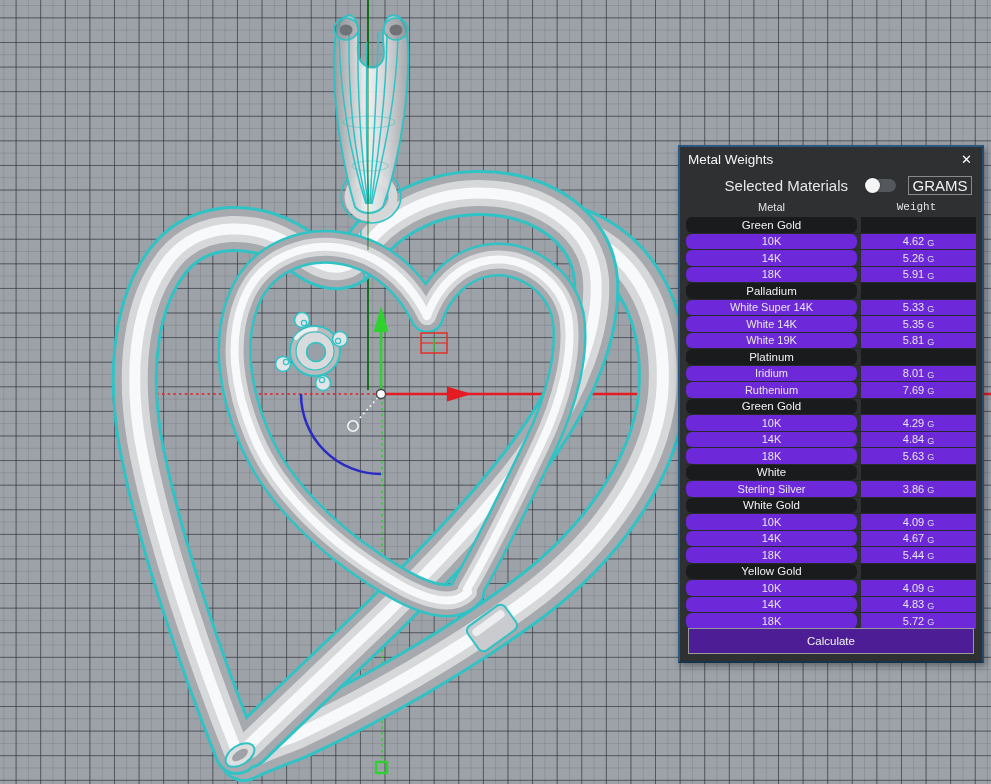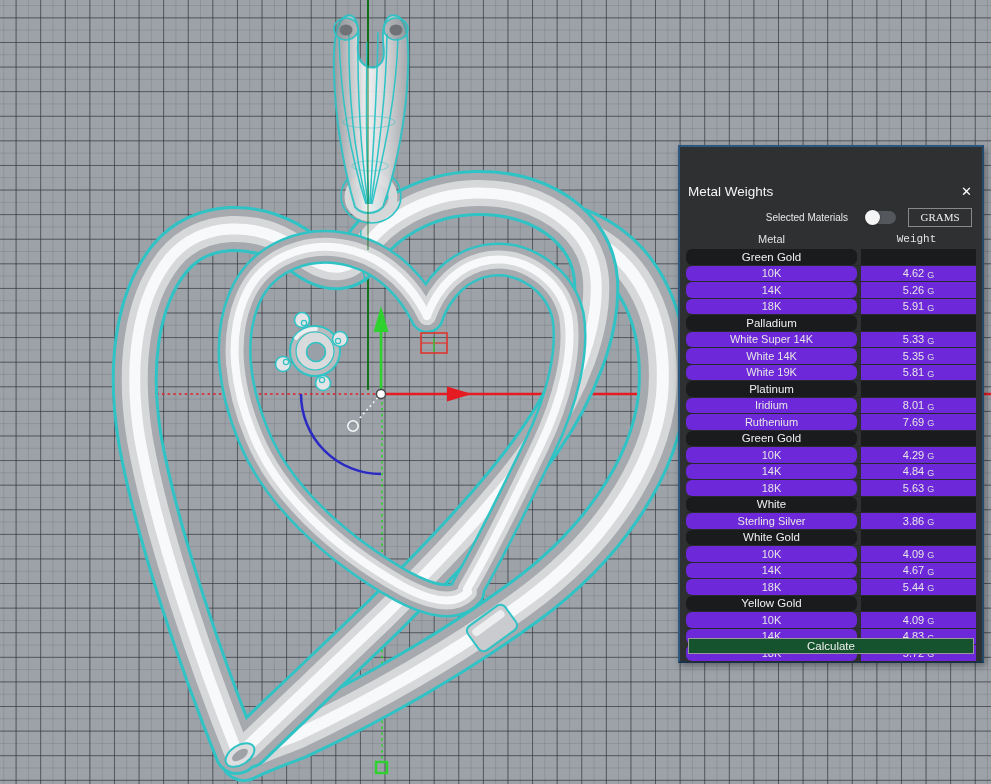--- a/index.html
+++ b/index.html
@@ -27,39 +27,39 @@
   .st-hi{stroke:#f8f9fb;fill:none;stroke-linecap:round;stroke-linejoin:round;}
   .wire{stroke:var(--cyan);fill:none;stroke-width:1.5;}
   
   .panel{
     position:absolute;left:678px;top:145px;width:306px;height:518px;
     box-sizing:border-box;background:#2e3032;
     border:2px solid var(--panel-accent);border-bottom-color:#17334c;border-right-color:#224a6c;
     box-shadow:2px 3px 7px rgba(0,0,0,.38);
     color:#ececec;font-size:11px;
   }
-  .p-title-row{position:relative;height:26px;line-height:26px;padding:0 8px;margin-top:32px;}
+  .p-title-row{position:relative;height:26px;line-height:26px;padding:0 8px;}
   .p-title{font-size:13.5px;color:#f4f4f4;}
   .p-close{position:absolute;right:10px;top:0;line-height:26px;font-size:13px;color:#fff;cursor:pointer;}
   .sel-row{display:flex;align-items:center;justify-content:flex-end;height:24px;padding:0 10px;}
-  .sel-label{font-size:10px;color:#e8e8e8;}
+  .sel-label{font-size:15px;color:#e8e8e8;}
   .toggle{position:relative;width:30px;height:13px;border-radius:7px;background:#54575b;margin-left:18px;flex:none;}
   .toggle .knob{position:absolute;left:-1px;top:-1px;width:15px;height:15px;border-radius:50%;background:#f5f5f5;box-shadow:0 0 2px rgba(0,0,0,.5);}
-  .grams-btn{margin-left:12px;width:64px;height:19px;box-sizing:border-box;background:transparent;border:1px solid #87898c;color:#f0f0f0;font-size:11px;font-family:Liberation Serif, serif;padding:0;}
+  .grams-btn{margin-left:12px;width:64px;height:19px;box-sizing:border-box;background:transparent;border:1px solid #87898c;color:#f0f0f0;font-size:15px;font-family:Liberation Sans, sans-serif;padding:0;}
   .col-head{display:flex;height:20px;align-items:center;padding:0 6px;color:#e2e2e2;font-size:11px;}
   .col-head .c-metal{width:171px;text-align:center;}
   .col-head .c-weight{flex:1;text-align:center;font-family:Liberation Mono, monospace;}
   .w-table{padding:0 6px;}
   .t-row{display:flex;height:15.5px;border-bottom:1px solid #27292b;}
   .t-row .cl{width:171px;box-sizing:border-box;display:flex;align-items:center;justify-content:center;border-radius:6px;}
   .t-row .cr{flex:1;margin-left:4px;display:flex;align-items:center;justify-content:center;}
   .sec .cl,.sec .cr{background:#191b1d;font-size:11.5px;color:#f0f0f0;}
   .var .cl,.var .cr{background:#6d28d9;color:#e6e6e6;}
   .unit{font-size:9px;position:relative;top:1.5px;margin-left:3px;color:#dcdcdc;}
-  .calc-btn{position:absolute;left:8px;right:8px;bottom:7px;height:16px;box-sizing:border-box;background:#14532d;border:1px solid #97999b;color:#f2f2f2;font-size:11.5px;font-family:inherit;padding:0;}
+  .calc-btn{position:absolute;left:8px;right:8px;bottom:7px;height:26px;box-sizing:border-box;background:#4c1d95;border:1px solid #97999b;color:#f2f2f2;font-size:11.5px;font-family:inherit;padding:0;}
 </style>
 </head>
 <body>
 
 <div class="stage">
 
   <svg class="scene" width="991" height="784" viewBox="0 0 991 784">
     <defs>
       <path id="pOHL" fill="none" d="M237,752 C205,672 158,540 140,440 C128,368 136,300 170,258 C200,222 258,218 304,254 C330,274 350,270 362,252"></path>
       <path id="pOHR" fill="none" d="M362,252 C380,222 424,194 476,193 C538,192 592,225 596,280 C599,330 575,390 540,440 C500,498 440,560 385,615 C330,668 285,710 248,746"></path>

